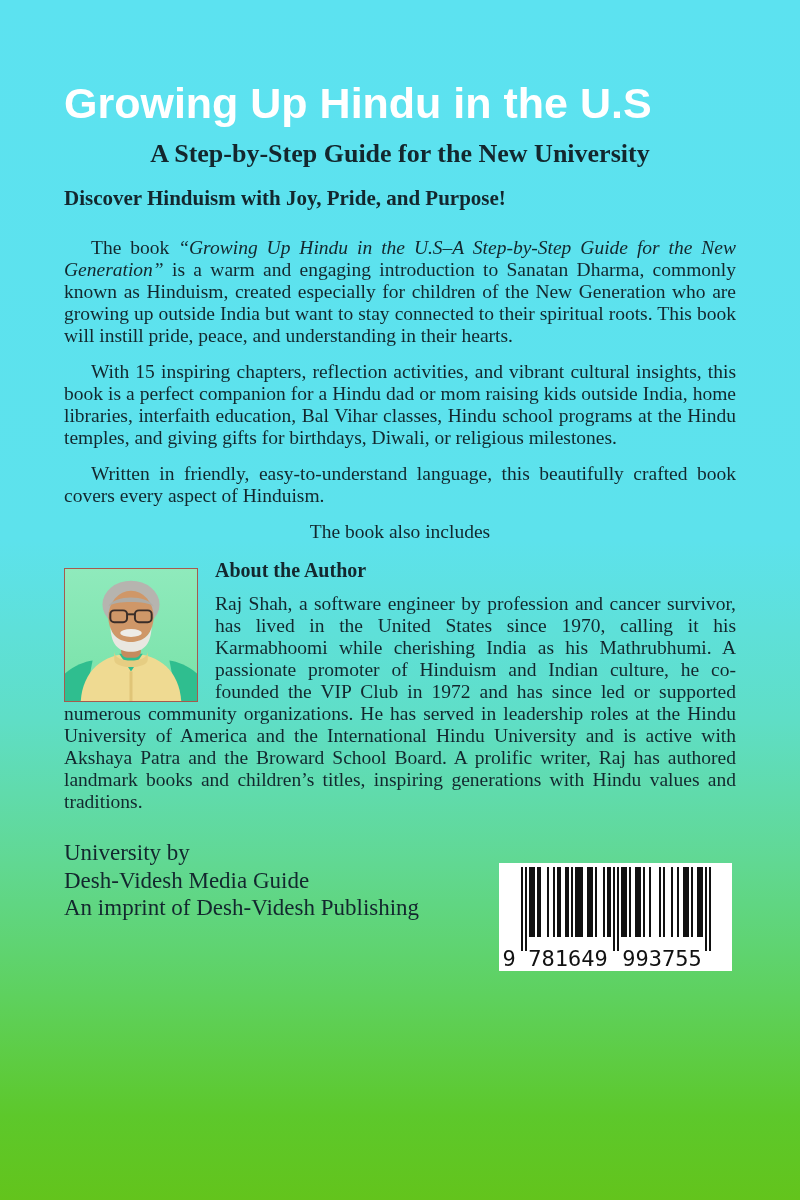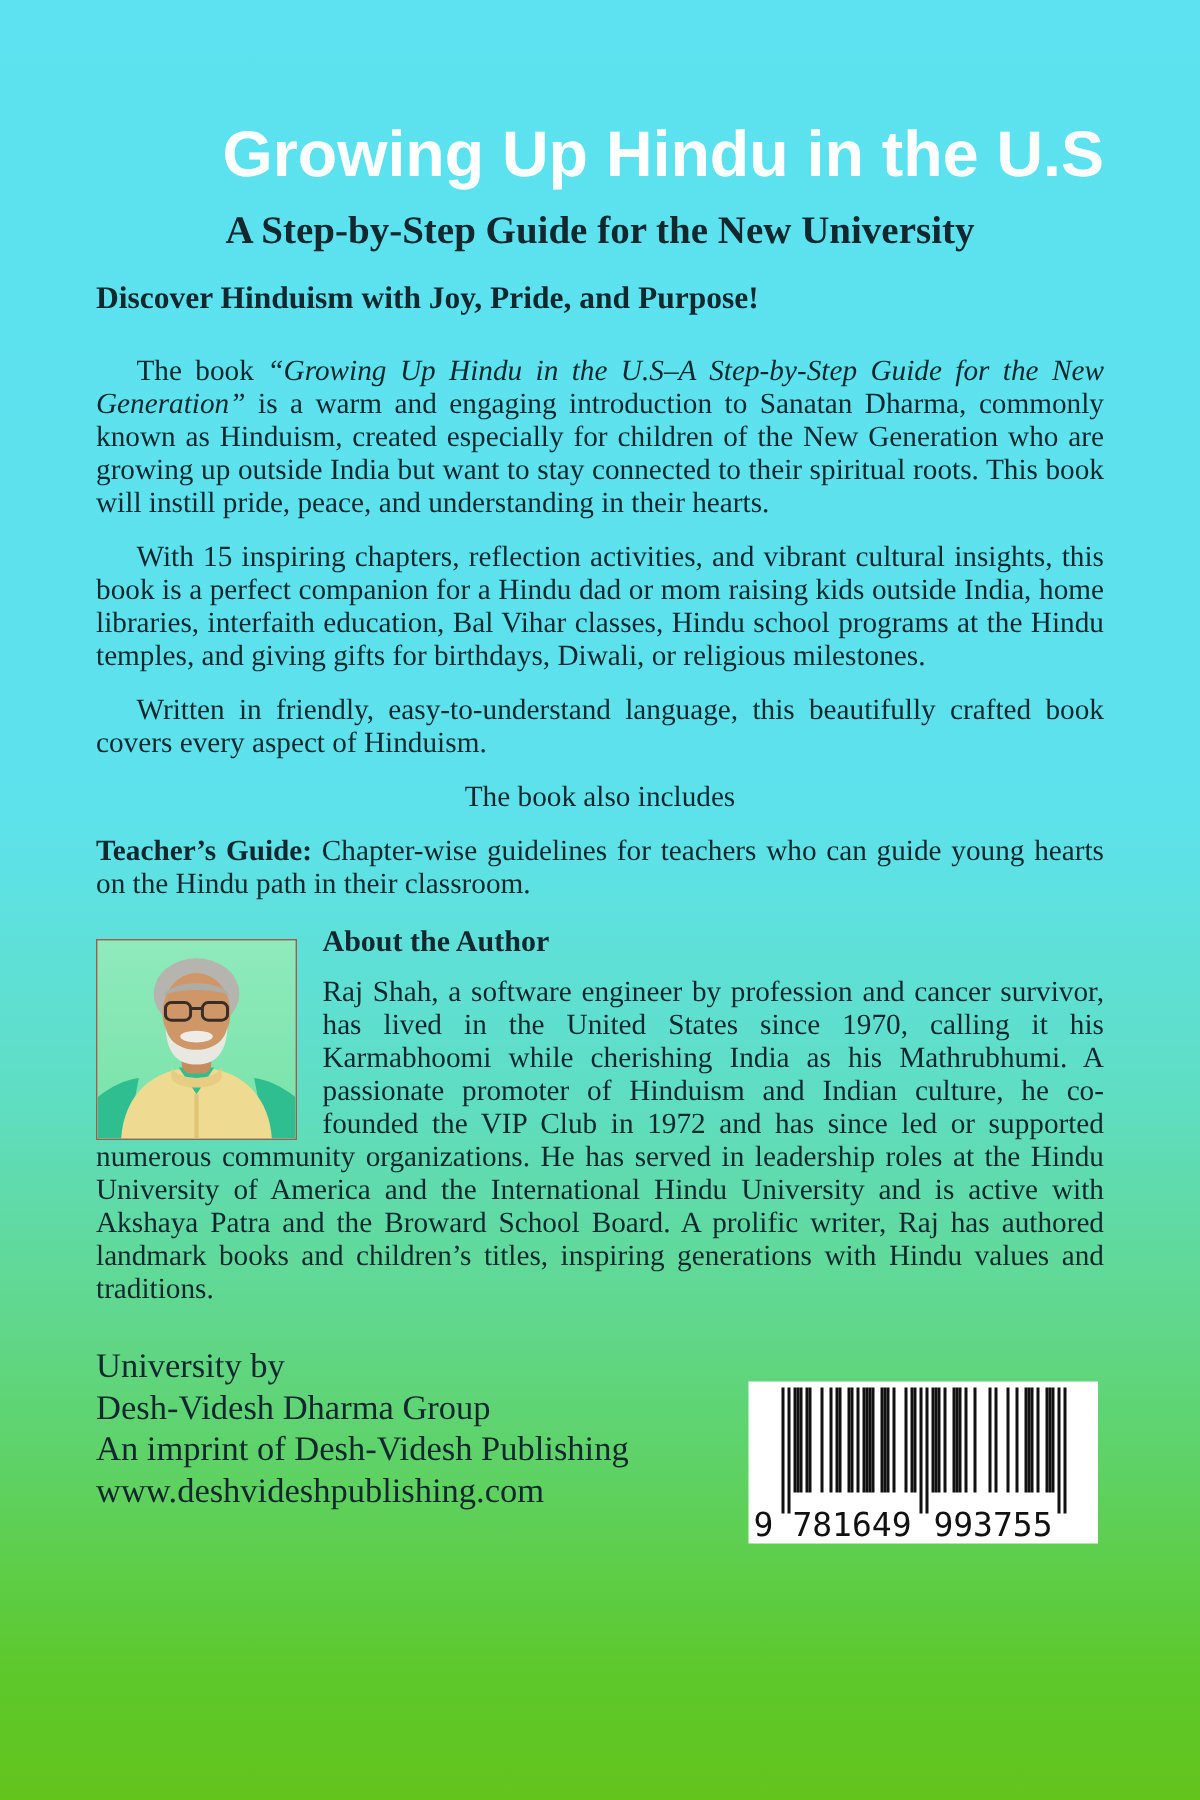--- a/index.html
+++ b/index.html
@@ -14,21 +14,21 @@
     font-family:"Liberation Serif", serif;
     color:#13272e;
   }
   .content{padding:0 64px;}
   .title{
     font-family:"Liberation Sans", sans-serif;
     font-weight:bold;
     font-size:43px;
     line-height:1.1;
     color:#ffffff;
-    text-align:right;
+    text-align:left;
     margin:0;
     padding-top:80px;
   }
   .subtitle{
     font-size:26px;font-weight:bold;text-align:center;
     margin:12px 0 0;
   }
   .tagline{
     font-size:21px;font-weight:bold;
     margin:17px 0 0;
@@ -83,21 +83,20 @@
 
       <p class="para indent"><span>The book </span><i>“Growing Up Hindu in the U.S–A Step-by-Step Guide for the New Generation”</i><span> is a warm and engaging introduction to Sanatan Dharma, commonly known as Hinduism, created especially for children of the New Generation who are growing up outside India but want to stay connected to their spiritual roots. This book will instill pride, peace, and understanding in their hearts.</span></p>
 
       <p class="para indent">With 15 inspiring chapters, reflection activities, and vibrant cultural insights, this book is a perfect companion for a Hindu dad or mom raising kids outside India, home libraries, interfaith education, Bal Vihar classes, Hindu school programs at the Hindu temples, and giving gifts for birthdays, Diwali, or religious milestones.</p>
 
       <p class="para indent">Written in friendly, easy-to-understand language, this beautifully crafted book covers every aspect of Hinduism.</p>
 
       <p class="plain">The book also includes</p>
 
 
-      <p class="para"><b>Teacher’s Guide:</b><span> Chapter-wise guidelines for teachers who can guide young hearts on the Hindu path in their classroom.</span></p>
 
       <div class="about">
         <div class="photo-frame">
           <svg viewBox="0 0 134 134" xmlns="http://www.w3.org/2000/svg">
             <defs>
               <linearGradient id="mintbg" x1="0" y1="0" x2="0" y2="1">
                 <stop offset="0" stop-color="#8feabc"></stop>
                 <stop offset="1" stop-color="#78e2a8"></stop>
               </linearGradient>
             </defs>
@@ -131,23 +130,22 @@
             <line x1="67" y1="104" x2="67" y2="134" stroke="#e0c578" stroke-width="3"></line>
           </svg>
         </div>
         <p class="about-heading">About the Author</p>
         <p class="bio">Raj Shah, a software engineer by profession and cancer survivor, has lived in the United States since 1970, calling it his Karmabhoomi while cherishing India as his Mathrubhumi. A passionate promoter of Hinduism and Indian culture, he co-founded the VIP Club in 1972 and has since led or supported numerous community organizations. He has served in leadership roles at the Hindu University of America and the International Hindu University and is active with Akshaya Patra and the Broward School Board. A prolific writer, Raj has authored landmark books and children’s titles, inspiring generations with Hindu values and traditions.</p>
       </div>
 
       <div class="footer">
         <div class="publisher">
           <p>University by</p>
-          <p>Desh-Videsh Dharma Group</p>
+          <p>Desh-Videsh Media Guide</p>
           <p>An imprint of Desh-Videsh Publishing</p>
-          <p>www.deshvideshpublishing.com</p>
         </div>
         <div class="barcode-box">
           <svg id="barcode-svg" viewBox="0 0 233 108" xmlns="http://www.w3.org/2000/svg">
               <rect x="22" y="4" width="2" height="84" fill="#111111"></rect>
               <rect x="26" y="4" width="2" height="84" fill="#111111"></rect>
               <rect x="30" y="4" width="2" height="70" fill="#111111"></rect>
               <rect x="32" y="4" width="2" height="70" fill="#111111"></rect>
               <rect x="34" y="4" width="2" height="70" fill="#111111"></rect>
               <rect x="38" y="4" width="2" height="70" fill="#111111"></rect>
               <rect x="40" y="4" width="2" height="70" fill="#111111"></rect>

